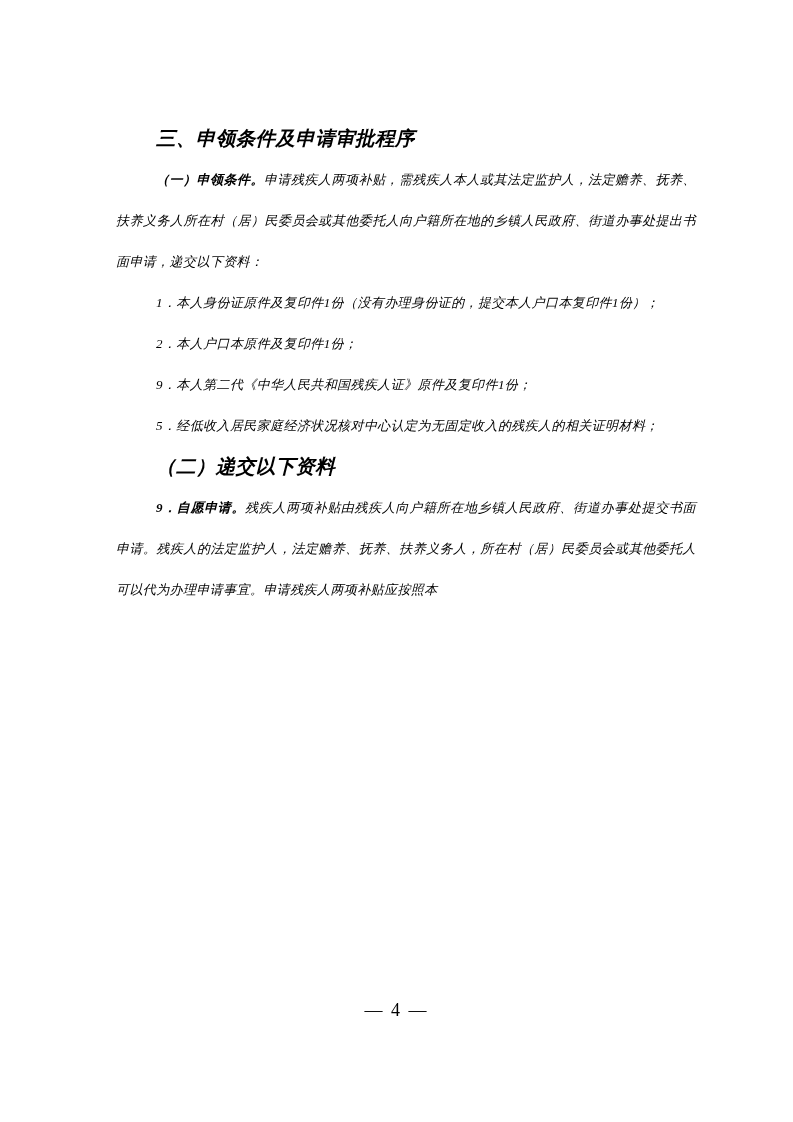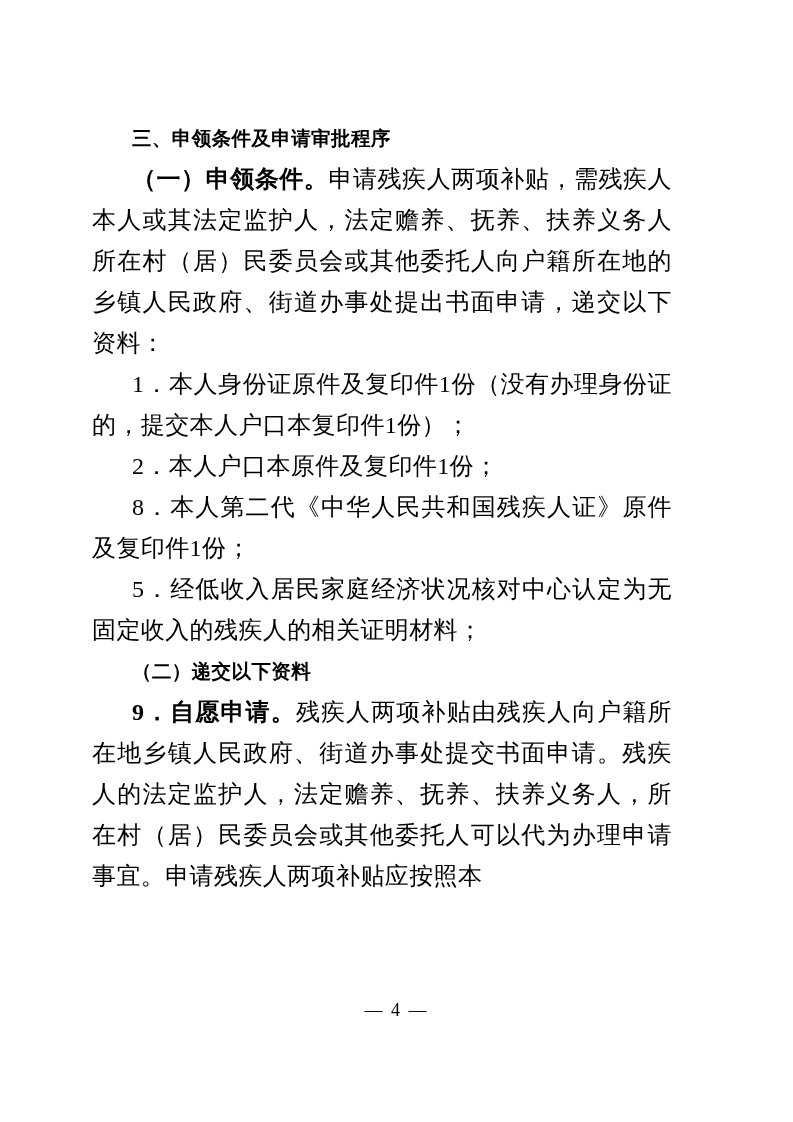--- a/index.html
+++ b/index.html
@@ -14,26 +14,27 @@
   .page {
     position: relative;
     width: 793px;
     height: 1122px;
     margin: 0 auto;
     background: #ffffff;
     overflow: hidden;
   }
   .content {
     position: absolute;
-    left: 92px;
+    left: 116px;
     top: 118px;
     width: 580px;
+    font-style: italic;
   }
   .para {
-    font-size: 24px;
+    font-size: 13px;
     line-height: 41px;
     text-align: justify;
     text-justify: inter-ideograph;
     margin: 0;
     letter-spacing: 0.4px;
   }
   .indent {
     text-indent: 40px;
   }
   .heading {
@@ -65,21 +66,21 @@
   <div class="content">
 
     <p class="heading">三、申领条件及申请审批程序</p>
 
     <p class="para indent"><span class="b">（一）申领条件。</span><span>申请残疾人两项补贴，需残疾人本人或其法定监护人，法定赡养、抚养、扶养义务人所在村（居）民委员会或其他委托人向户籍所在地的乡镇人民政府、街道办事处提出书面申请，递交以下资料：</span></p>
 
     <p class="para indent">1．本人身份证原件及复印件1份（没有办理身份证的，提交本人户口本复印件1份）；</p>
 
     <p class="para indent">2．本人户口本原件及复印件1份；</p>
 
-    <p class="para indent">8．本人第二代《中华人民共和国残疾人证》原件及复印件1份；</p>
+    <p class="para indent">9．本人第二代《中华人民共和国残疾人证》原件及复印件1份；</p>
 
 
     <p class="para indent">5．经低收入居民家庭经济状况核对中心认定为无固定收入的残疾人的相关证明材料；</p>
 
 
     <p class="heading">（二）递交以下资料</p>
 
     <p class="para indent"><span class="b">9．自愿申请。</span><span>残疾人两项补贴由残疾人向户籍所在地乡镇人民政府、街道办事处提交书面申请。残疾人的法定监护人，法定赡养、抚养、扶养义务人，所在村（居）民委员会或其他委托人可以代为办理申请事宜。申请残疾人两项补贴应按照本</span></p>
 
   </div>

